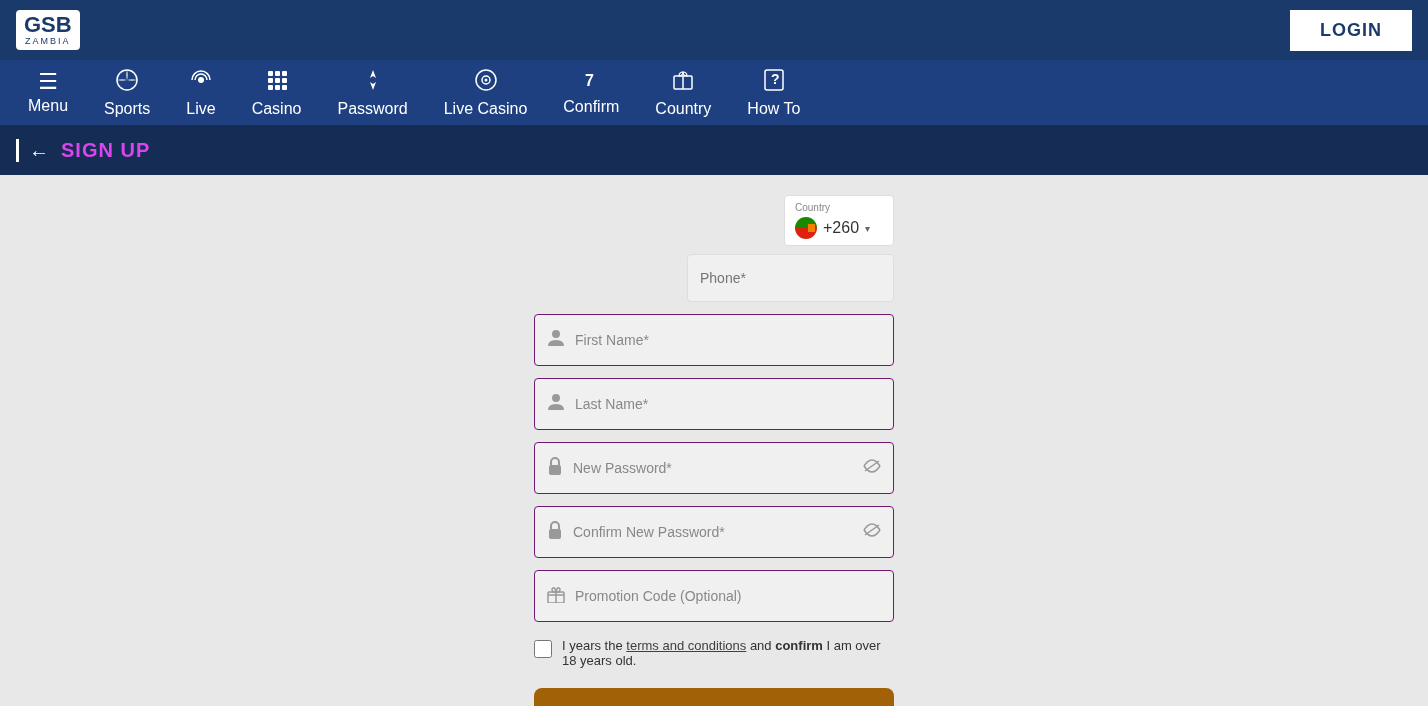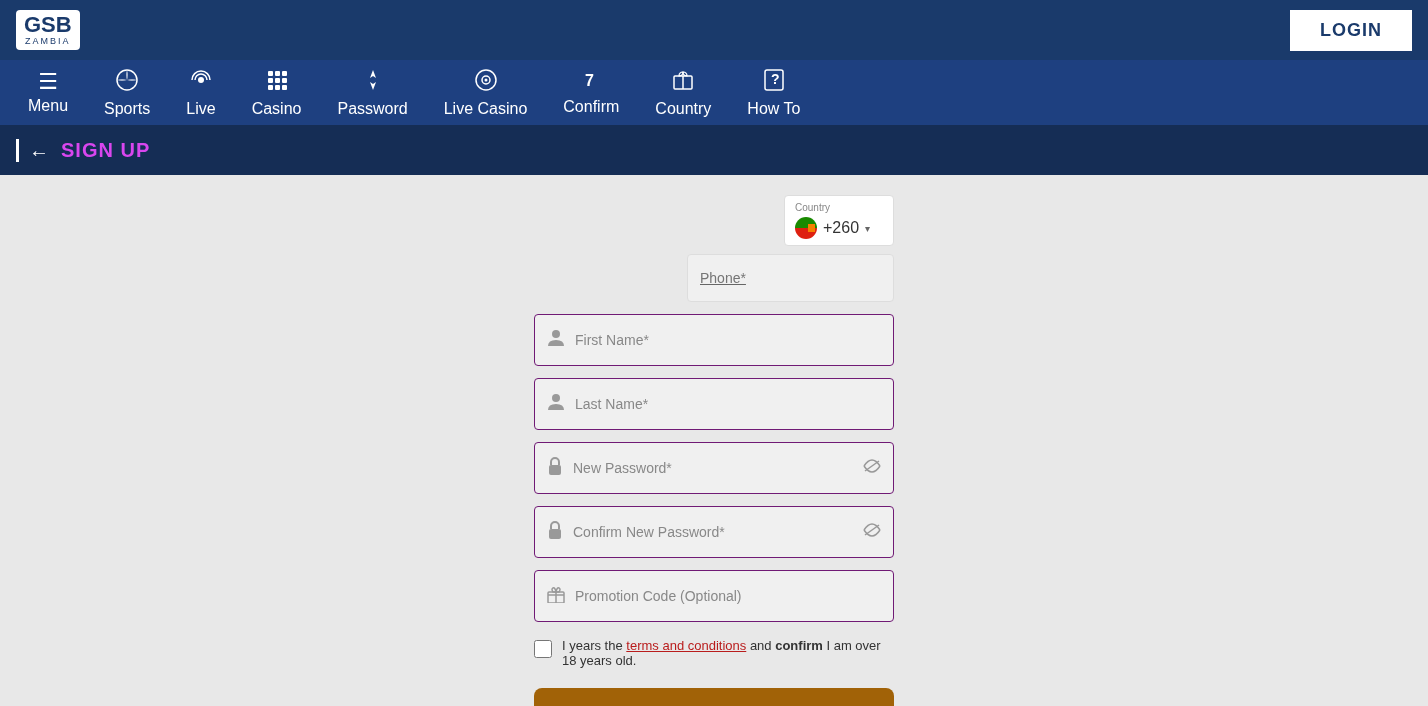--- a/index.html
+++ b/index.html
@@ -203,41 +203,40 @@
       border-radius: 4px;
       padding: 14px 12px;
     }
     .phone-input-field input {
       background: transparent;
       border: none;
       outline: none;
       width: 100%;
       font-size: 14px;
       color: #666;
-      text-decoration: underline;
     }
 
     
     .checkbox-area {
       display: flex;
       align-items: flex-start;
       gap: 10px;
       font-size: 13px;
       color: #333;
       padding: 4px 0;
     }
     .checkbox-area input[type="checkbox"] {
       width: 18px;
       height: 18px;
       flex-shrink: 0;
       margin-top: 2px;
       cursor: pointer;
     }
     .terms-link {
-      color: #b91c1c;
+      color: #404040;
       text-decoration: underline;
       cursor: pointer;
     }
     .confirm-bold {
       font-weight: 700;
     }
 
     
     .join-btn {
       background: #a16207;

